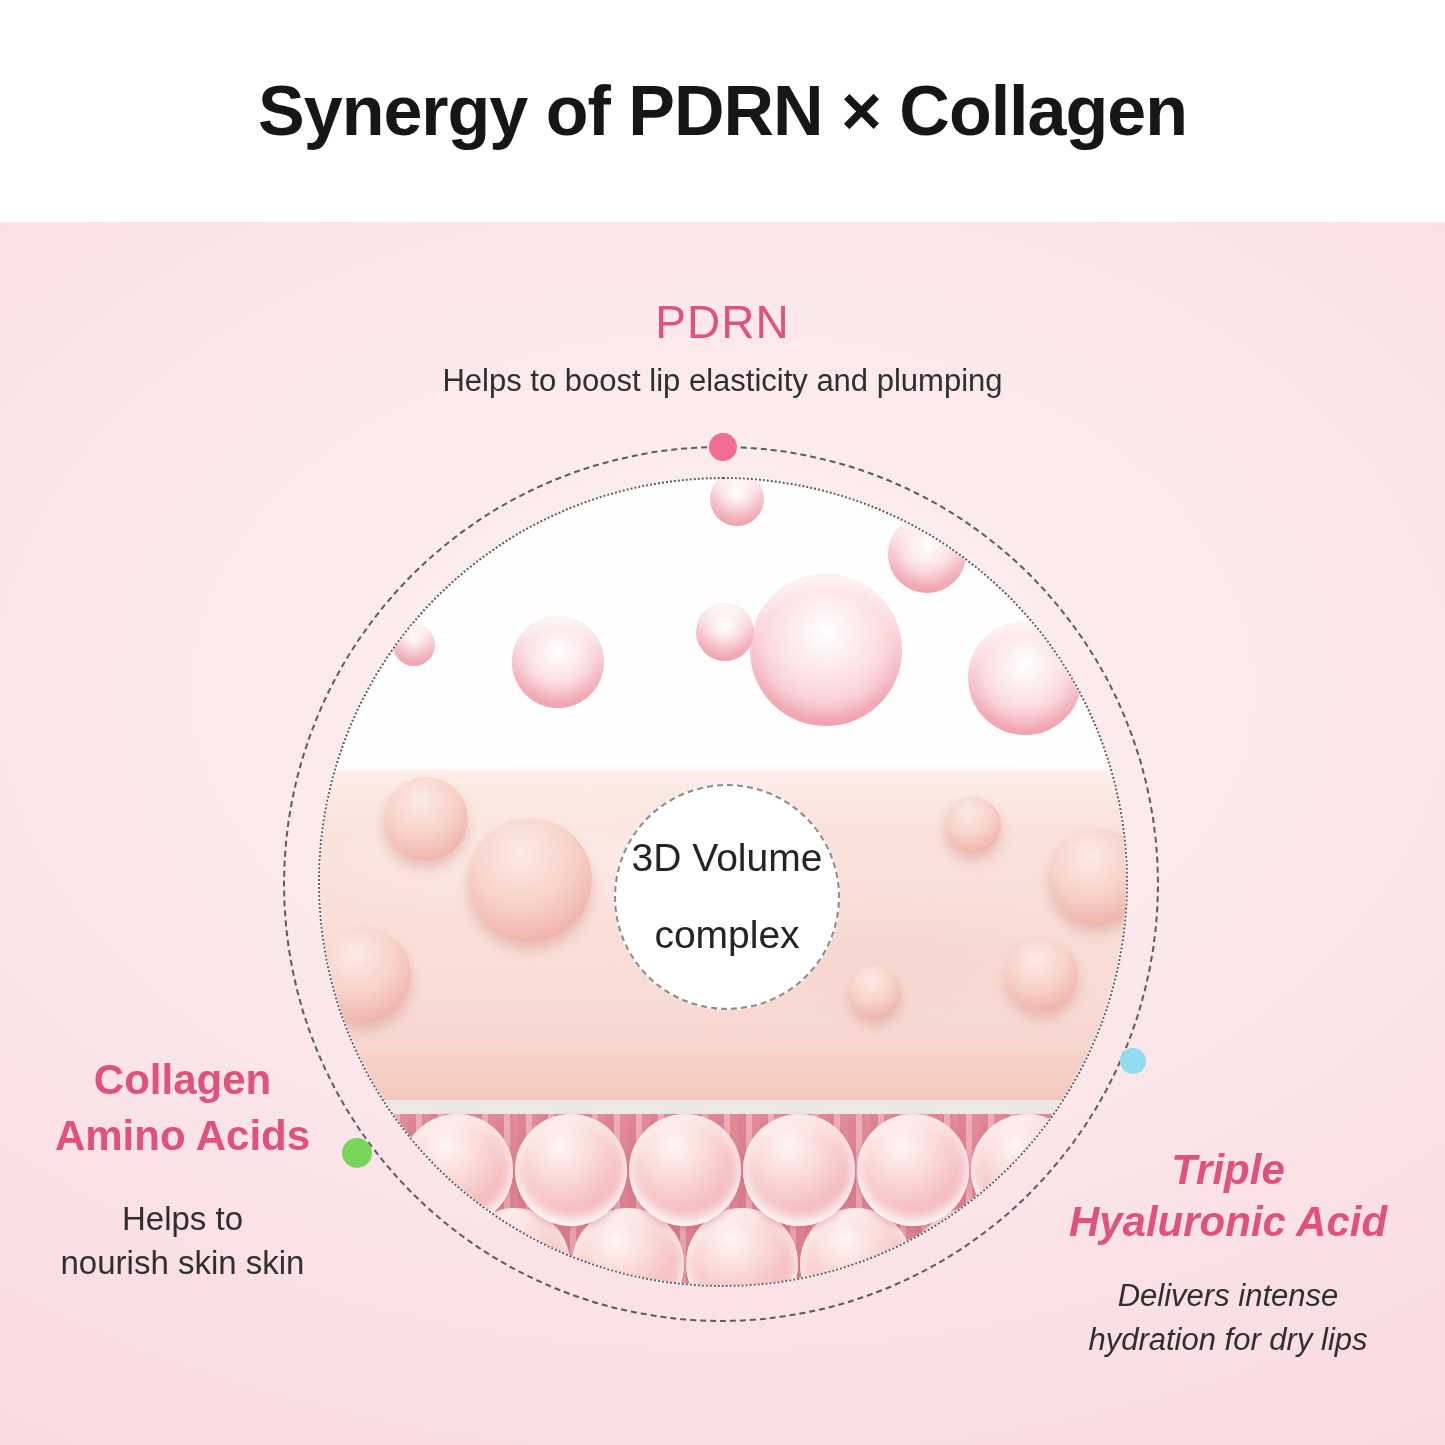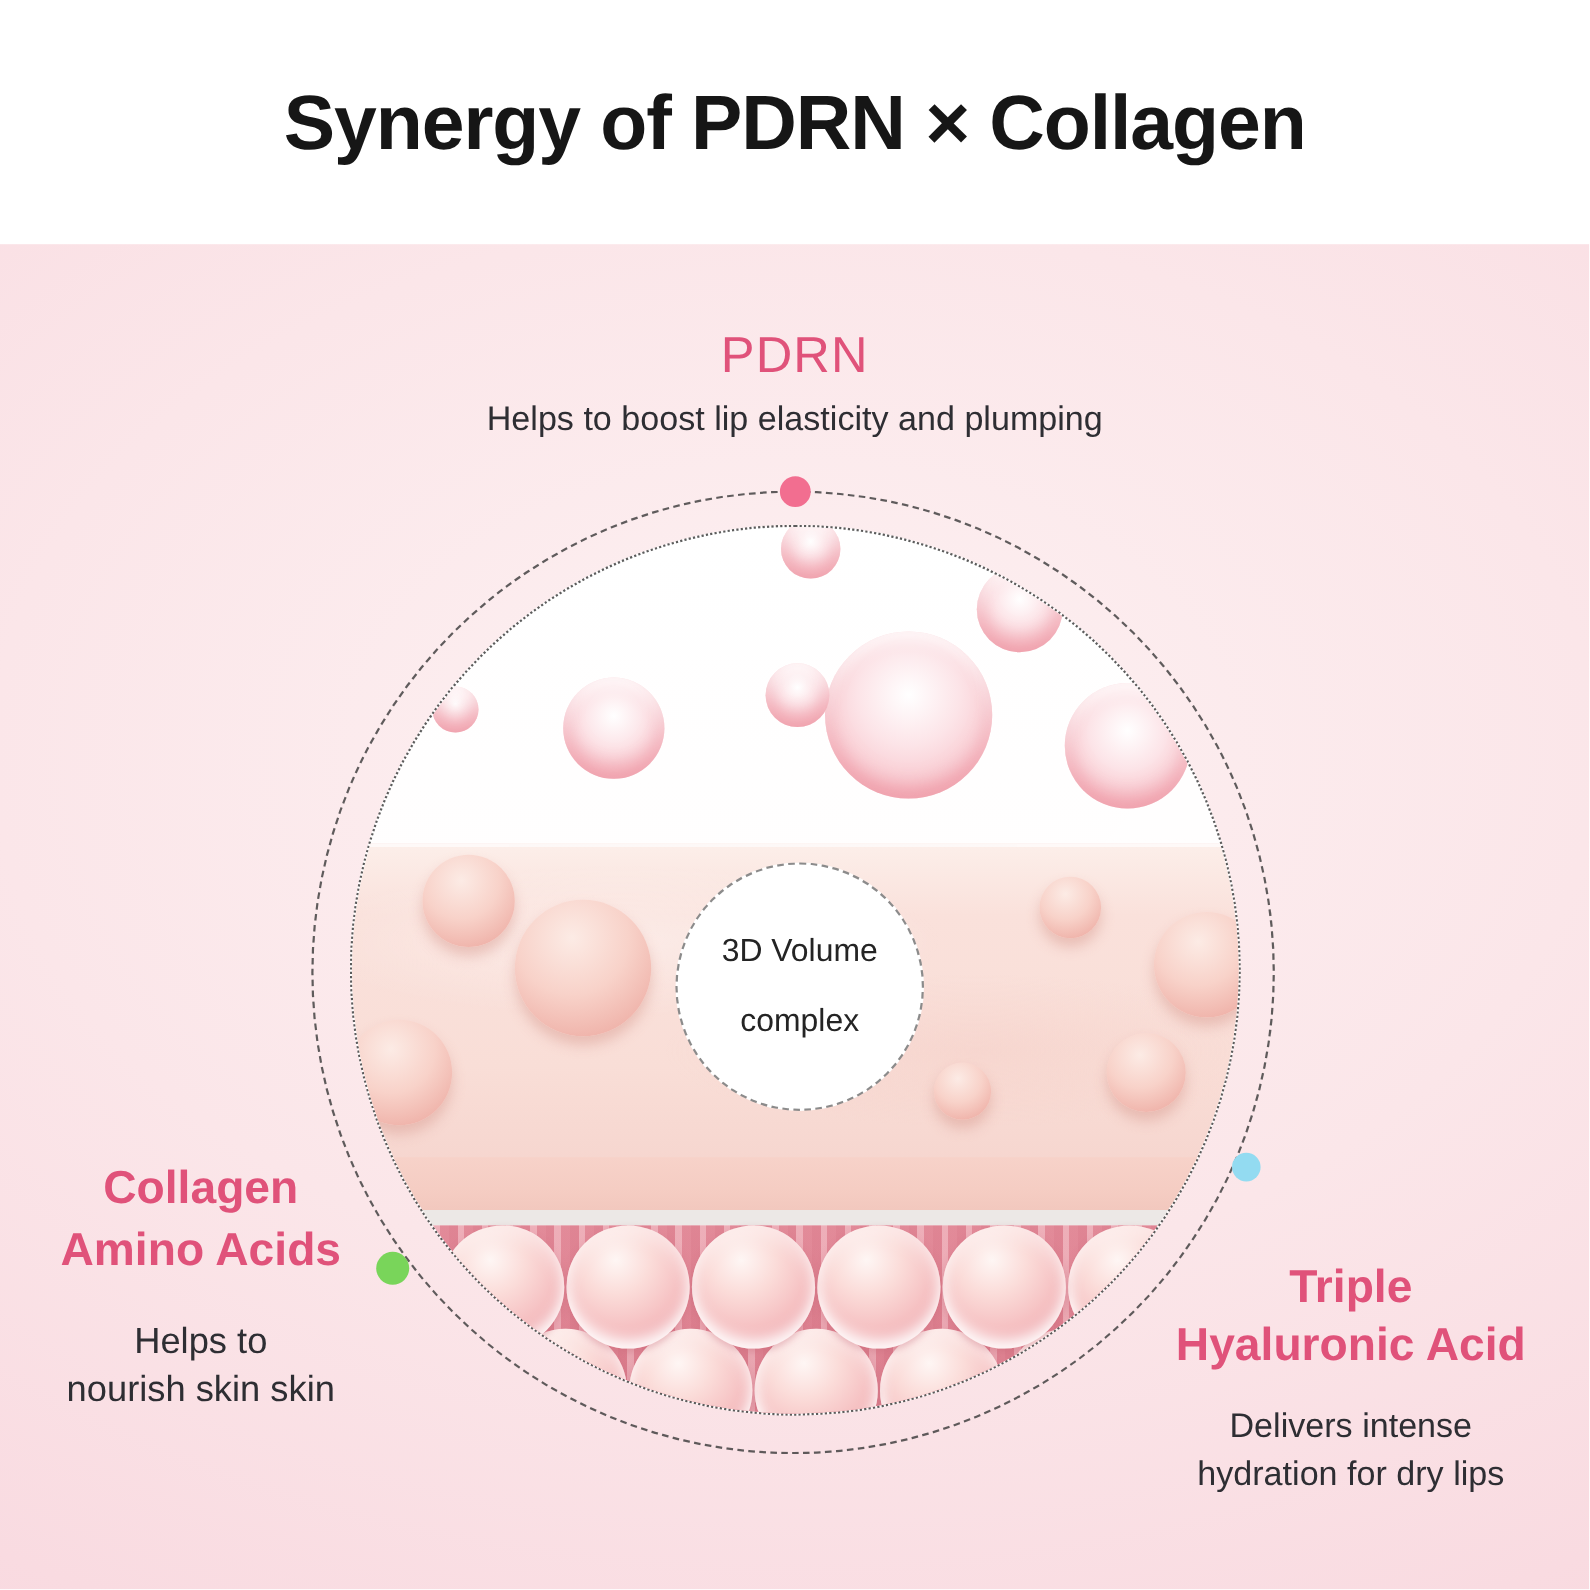--- a/index.html
+++ b/index.html
@@ -74,26 +74,26 @@
   }
   .c-sphere{
     position:absolute;width:112px;height:112px;border-radius:50%;
     background:radial-gradient(circle at 40% 28%, #fef6f4 0%, #fbdcd9 30%, #f5bec0 62%, #eba1a8 84%, #e2909b 100%);
     box-shadow:inset 0 -9px 12px rgba(255,255,255,.9), inset 0 10px 14px rgba(255,255,255,.45), 0 3px 7px rgba(200,105,120,.4);
   }
   .center-badge{
     position:absolute;left:294px;top:305px;width:226px;height:226px;border-radius:50%;
     background:#ffffff;border:2px dashed #8b8b8b;box-sizing:border-box;
     display:flex;flex-direction:column;align-items:center;justify-content:center;
-    text-align:center;font-size:29px;color:#242424;line-height:1.35;gap:24px;
+    text-align:center;font-size:39px;color:#242424;line-height:1.35;gap:24px;
   }
   
   .side-label{position:absolute;text-align:center;}
   .label-left{left:10px;top:1052px;width:345px;text-align:center;}
-  .label-right{left:1038px;top:1144px;width:380px;}
+  .label-right{left:1038px;top:1144px;width:380px;font-style:italic;}
   .label-heading{font-size:42px;font-weight:700;color:var(--pink,#e0527a);line-height:56px;}
   .label-desc{margin-top:33px;font-size:33px;color:var(--body,#2e2e33);line-height:44px;}
   .label-right .label-heading{line-height:52px;}
   .label-right .label-desc{margin-top:26px;font-size:31px;line-height:44px;}
 </style>
 </head>
 <body>
 
 <div class="canvas">
 

